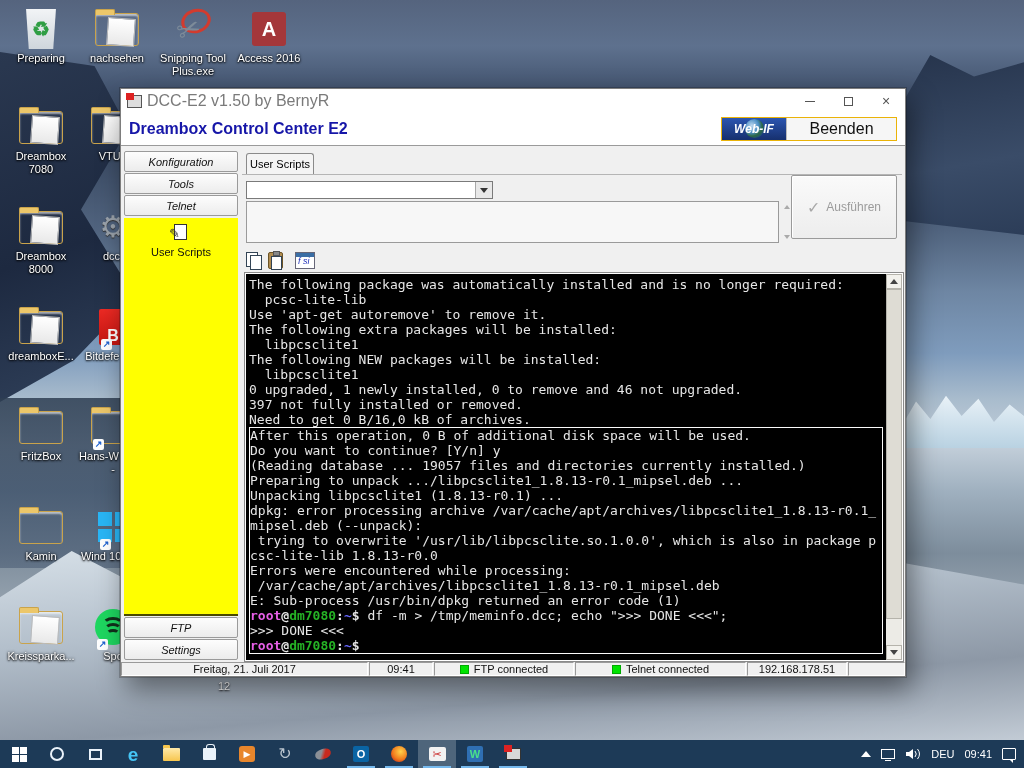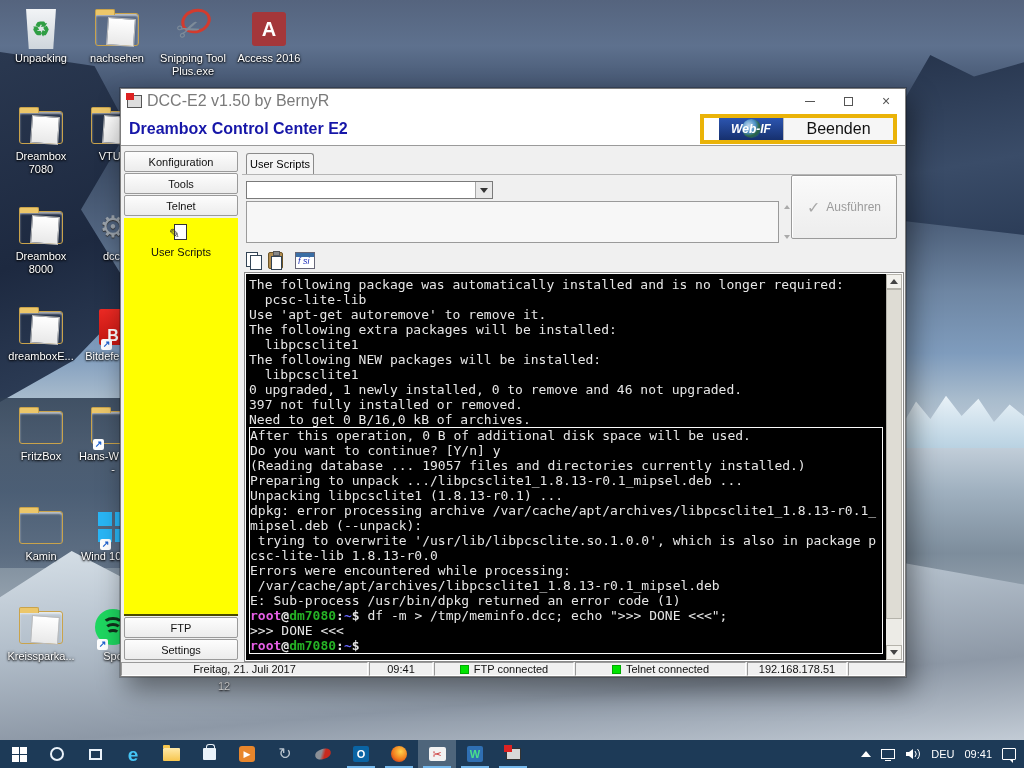--- a/index.html
+++ b/index.html
@@ -85,34 +85,34 @@
   .app-ico:before { content:""; position:absolute; left:-2px; top:-3px; width:8px; height:7px; background:#d22; }
   .title-text { color:#7a7a7a; font-size:16px; }
   .win-controls { margin-left:auto; display:flex; height:100%; }
   .wc { width:38px; height:100%; display:flex; align-items:center; justify-content:center; color:#555; font-size:14px; }
   .wc .minbar { width:10px; border-bottom:1px solid #555; }
   .wc .maxbox { width:9px; height:9px; border:1px solid #555; }
 
   .app-header { position:absolute; left:0; top:24px; right:0; height:33px; background:#fff;
     border-bottom:1px solid #9a9a9a; display:flex; align-items:center; padding:0 8px; }
   .app-title { color:#1616a8; font-weight:bold; font-size:16px; }
-  .header-buttons { margin-left:auto; display:flex; border:4px solid #eab308;padding-left:15px; }
+  .header-buttons { margin-left:auto; display:flex; border:1px solid #eab308; }
   .webif-btn { width:64px; height:22px; background:linear-gradient(#2c55b0,#16306e); color:#fff;
     font-weight:bold; font-size:12px; font-style:italic; display:flex; align-items:center; justify-content:center; position:relative; overflow:hidden; }
   .webif-btn .globe { position:absolute; left:23px; top:1px; width:19px; height:19px; border-radius:50%;
     background:radial-gradient(circle at 35% 35%, #cfe8f8, #4f96c8 40%, #2e6b3e 60%, #1a4e86 85%); opacity:.9; }
   .webif-btn span { position:relative; z-index:2; }
   .beenden-btn { width:110px; height:22px; background:#f6f6f6; border-left:1px solid #bbb;
     display:flex; align-items:center; justify-content:center; font-size:16px; color:#111; }
 
   
   .sidebar { position:absolute; left:3px; top:62px; width:114px; bottom:15px; }
   .side-btn { height:21px; margin-bottom:1px; background:linear-gradient(#fdfdfd,#ececec);
     border:1px solid #9a9a9a; border-radius:2px; display:flex; align-items:center; justify-content:center;
-    font-size:11px; color:#111; }
+    font-size:11px; color:#111;font-style:italic; }
   .side-yellow { position:absolute; left:0; top:67px; width:114px; bottom:45px; background:#ffff00;
     border-bottom:2px solid #4a4a00; display:flex; flex-direction:column; align-items:center; padding-top:6px; }
   .us-icon { width:20px; height:20px; position:relative; margin-bottom:2px; }
   .us-icon .page { position:absolute; left:3px; top:0; width:13px; height:16px; background:#fff; border:1px solid #333; }
   .us-icon .pen { position:absolute; left:-2px; top:2px; font-size:13px; color:#333; }
   .us-label { font-size:11px; color:#111; }
   .side-bottom { position:absolute; left:0; bottom:0; width:114px; }
 
   
   .tab { position:absolute; left:125px; top:64px; width:68px; height:21px; background:#f4f4f4;
@@ -223,21 +223,21 @@
     <div class="wp-water-left"></div>
     <div class="wp-berg-band"></div>
     <div class="wp-ice-bottom"></div>
   </div>
 
   <div class="icon-row" id="toprow">
       <div class="desk-icon">
         <div class="di-glyph">
           <div class="ic-recycle">♻</div>
         </div>
-        <div class="di-label">Unpacking</div>
+        <div class="di-label">Preparing</div>
       </div>
       <div class="desk-icon">
         <div class="di-glyph">
           <div class="ic-folder"></div>
         </div>
         <div class="di-label">nachsehen</div>
       </div>
       <div class="desk-icon">
         <div class="di-glyph">
           <div class="ic-scissors">

